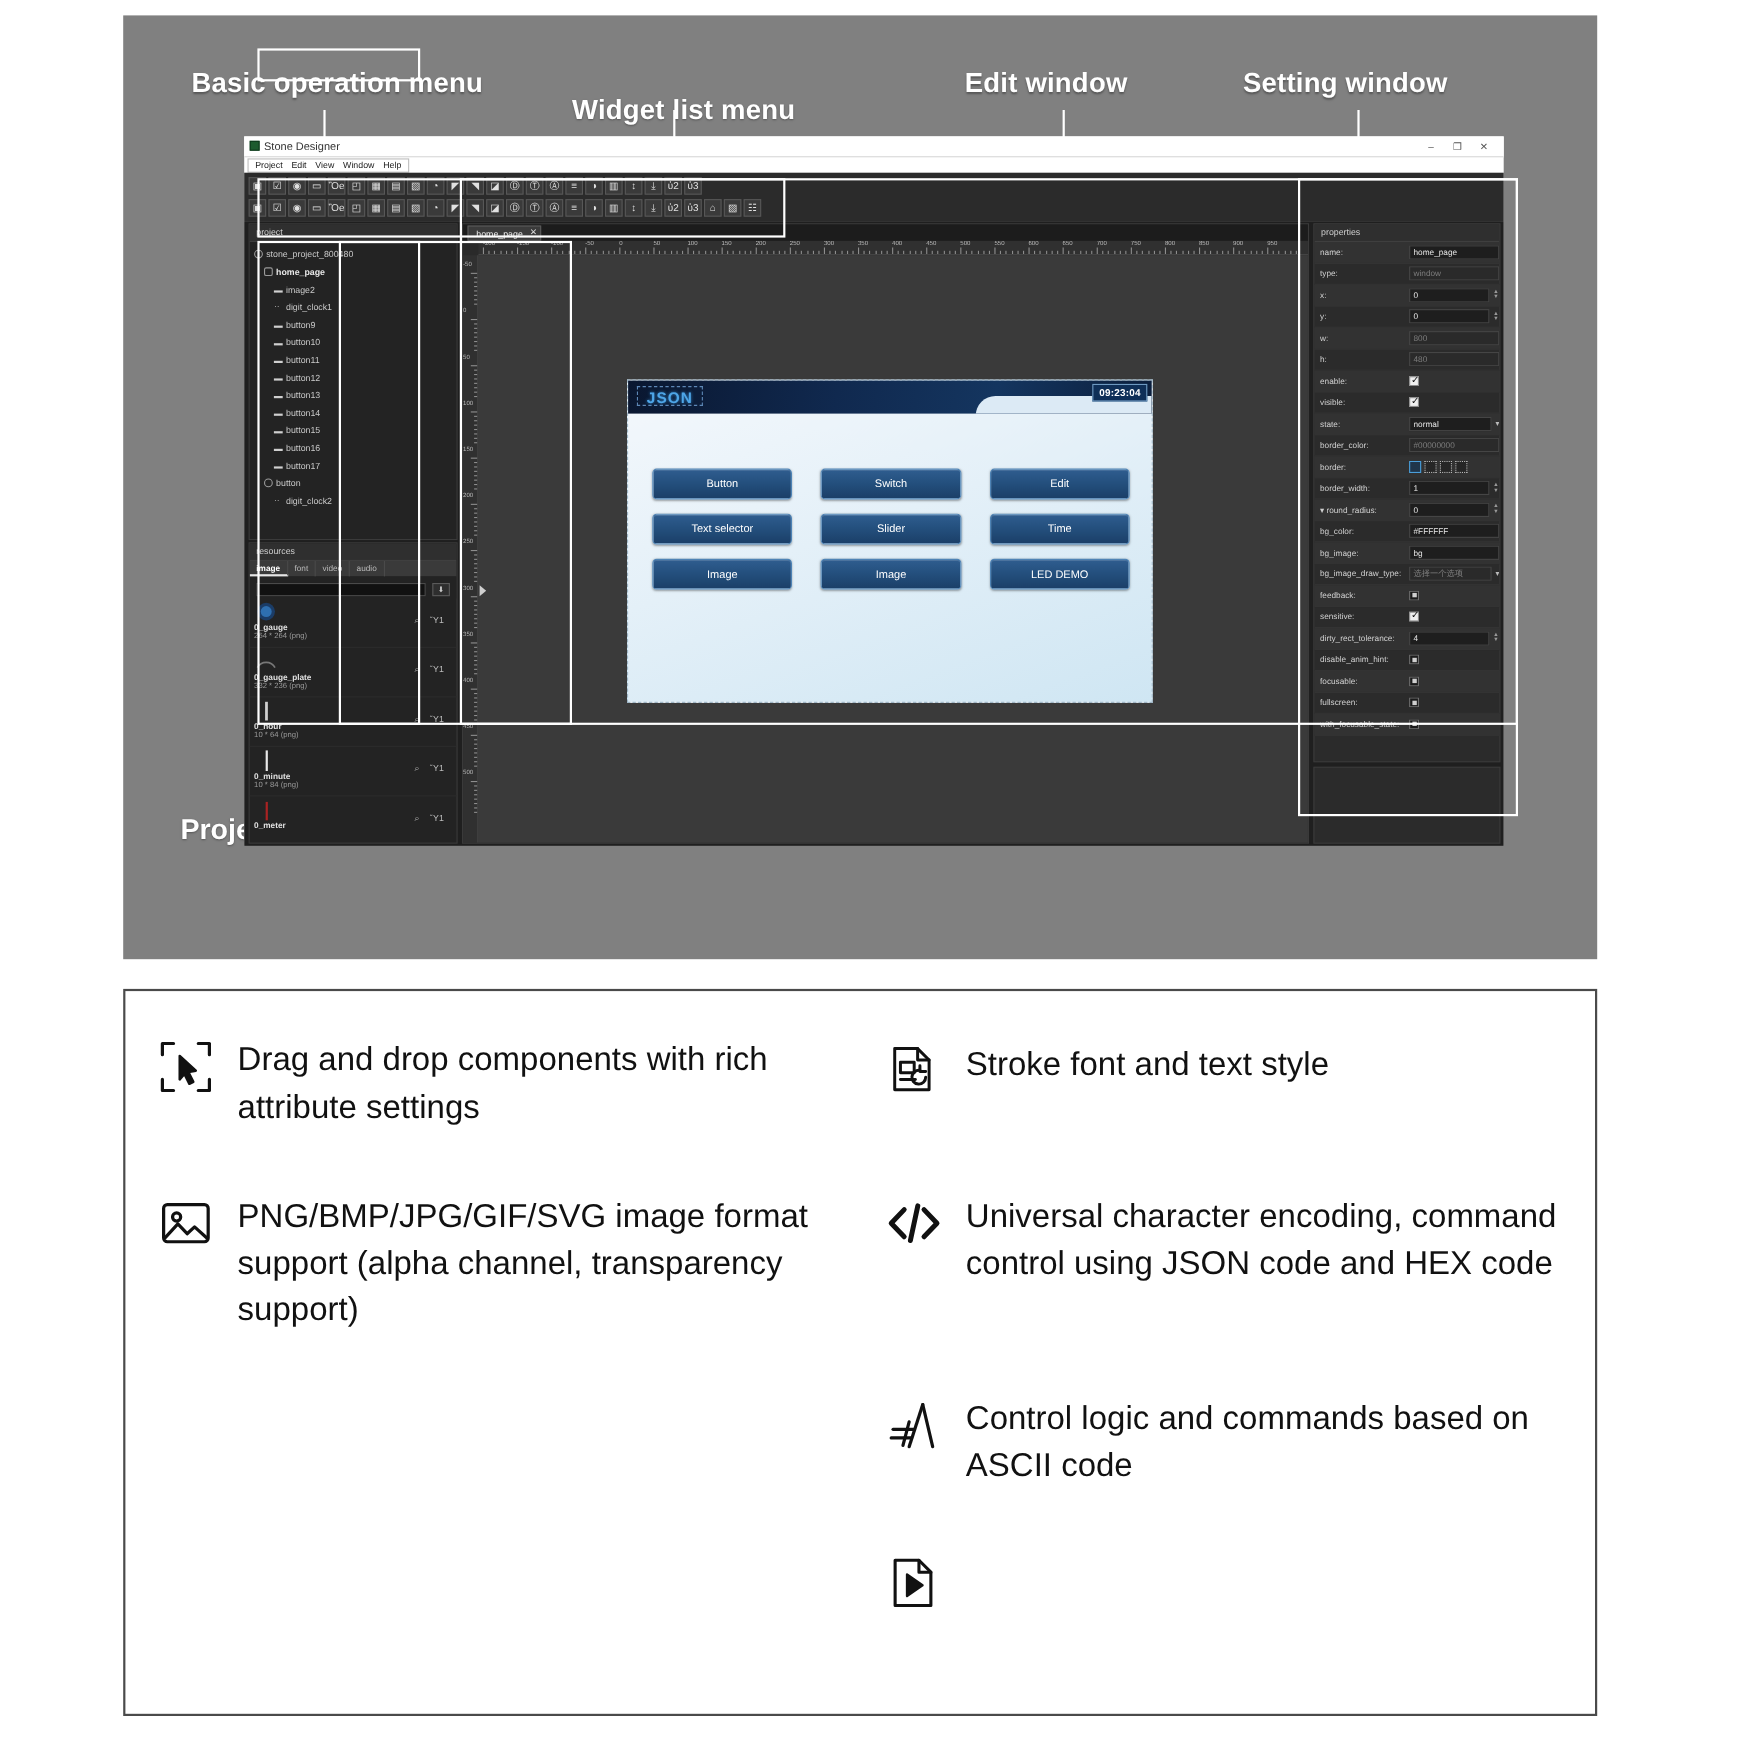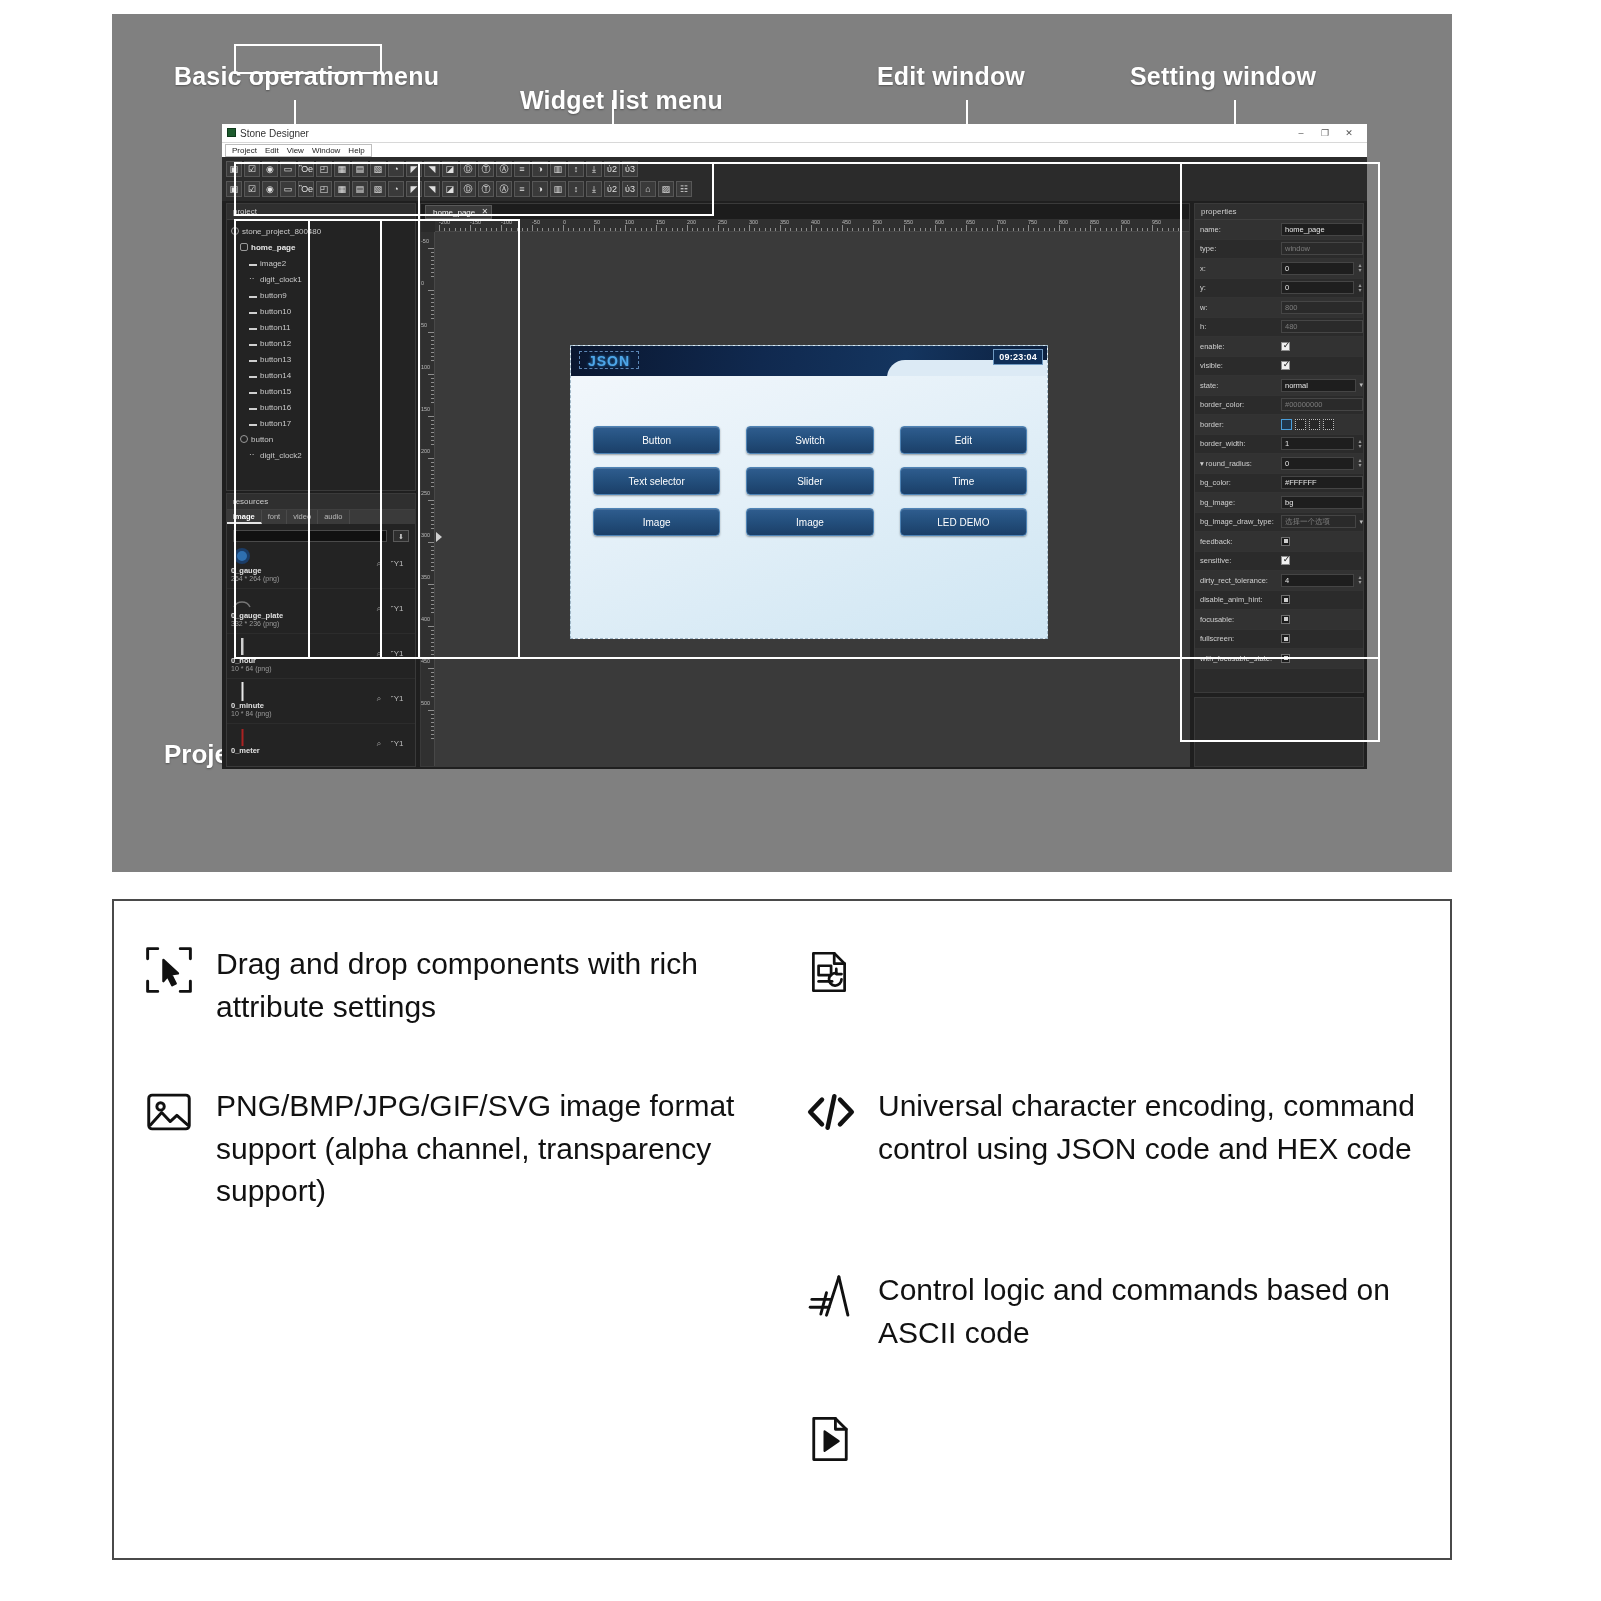--- a/index.html
+++ b/index.html
@@ -1054,20 +1054,21 @@
     <div class="feat-icon">
       <svg width="50" height="50" viewBox="0 0 48 48" fill="none" stroke="#111" stroke-width="2.6" stroke-linecap="round" stroke-linejoin="round">
         <path d="M9 6h20l10 10v26H9z"></path>
           <path d="M29 6v10h10"></path>
         <rect x="14" y="18" width="12" height="9"></rect>
         <path d="M14 33h13"></path>
         <path d="M36 31a6 6 0 11-5-5.9"></path>
           <path d="M31 21v5h5"></path>
       </svg>
     </div>
+    <div class="feat-text">Stroke font and text style</div>
   </div>
 
   <div class="feat" style="left:690px; top:184px; width:650px;">
     <div class="feat-icon">
       <svg width="54" height="54" viewBox="0 0 48 48" fill="none" stroke="#111" stroke-width="4" stroke-linecap="round" stroke-linejoin="round">
         <path d="M16 13L5.5 24 16 35"></path>
           <path d="M32 13l10.5 11L32 35"></path>
           <path d="M27 10l-6 28"></path>
       </svg>
     </div>

